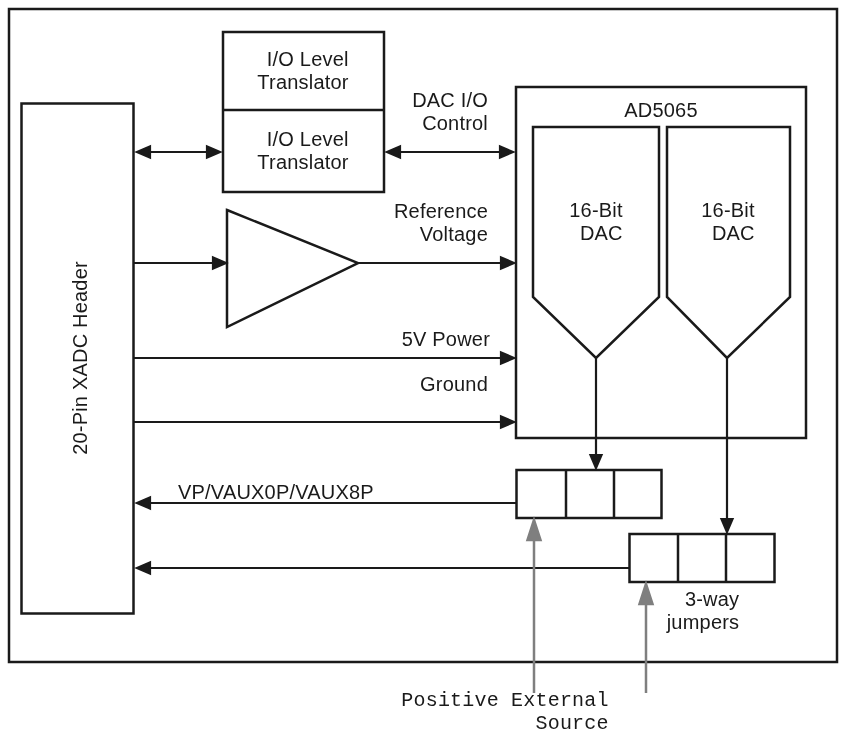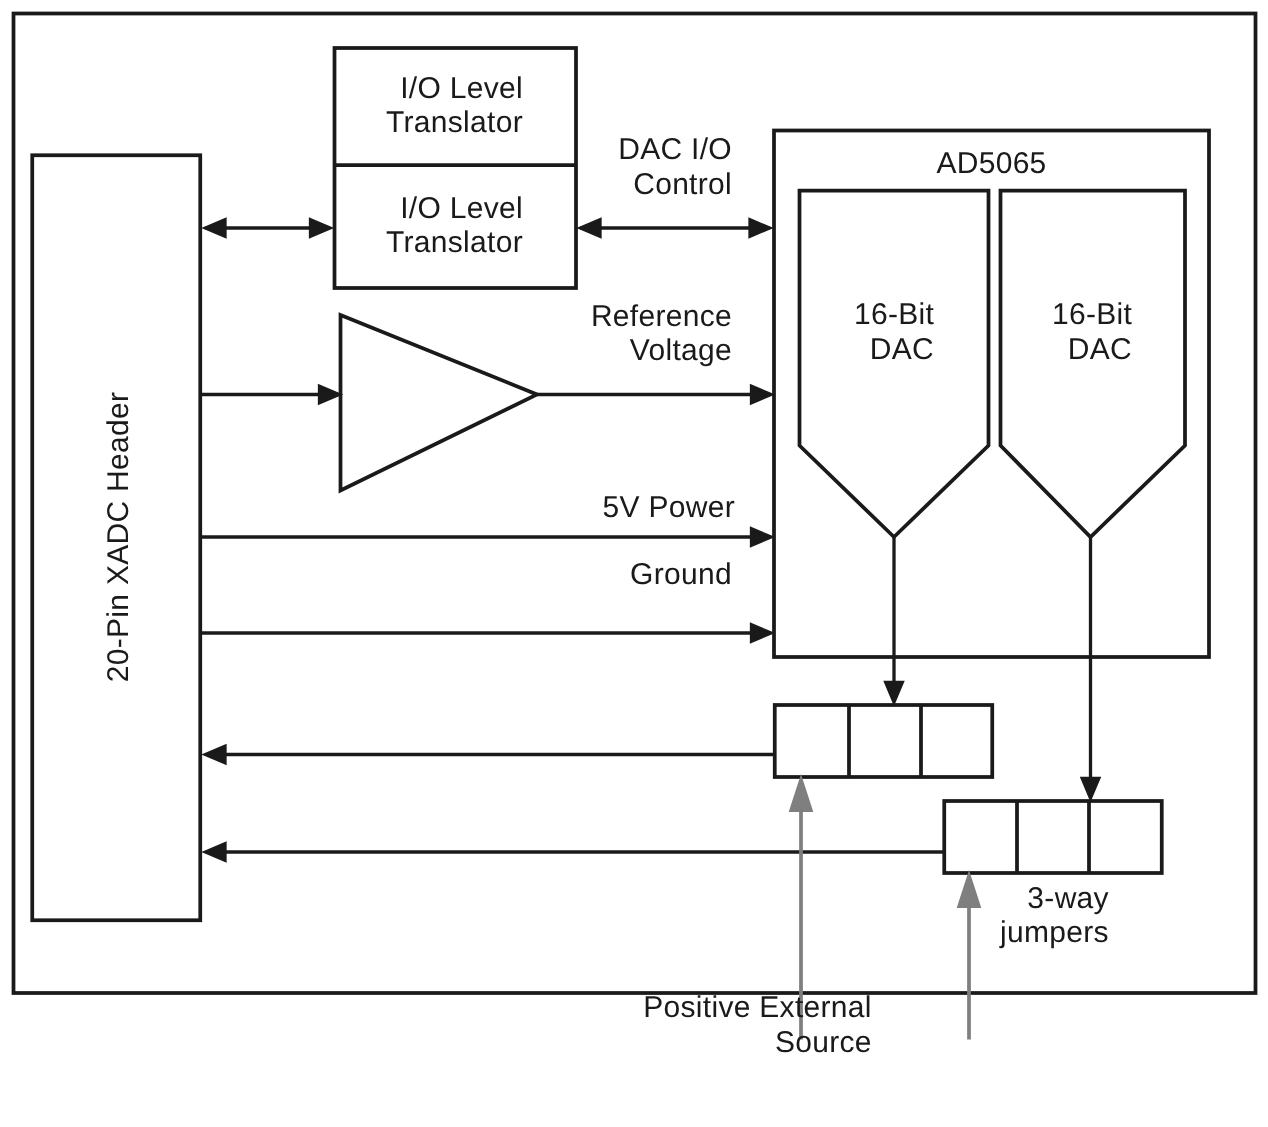--- a/index.html
+++ b/index.html
@@ -156,19 +156,20 @@
   <div class="lbl vcenter right-align" style="right:357px; top:223px;">Reference
 Voltage</div>
 
   <div class="lbl vcenter right-align" style="right:357px; top:112px;">DAC I/O
 Control</div>
 
   <div class="lbl vcenter right-align" style="right:355px; top:339px;">5V Power</div>
 
   <div class="lbl vcenter right-align" style="right:357px; top:384px;">Ground</div>
 
+  <div class="lbl vcenter" style="left:178px; top:492px;">VP/VAUX0P/VAUX8P</div>
 
 
-  <div class="lbl center" style="left:505px; top:684px;">Positive External
+  <div class="lbl center" style="left:505px; top:712px;font-family:Liberation Mono, monospace;">Positive External
 Source</div>
 
 
 </div>
 
 </body></html>

